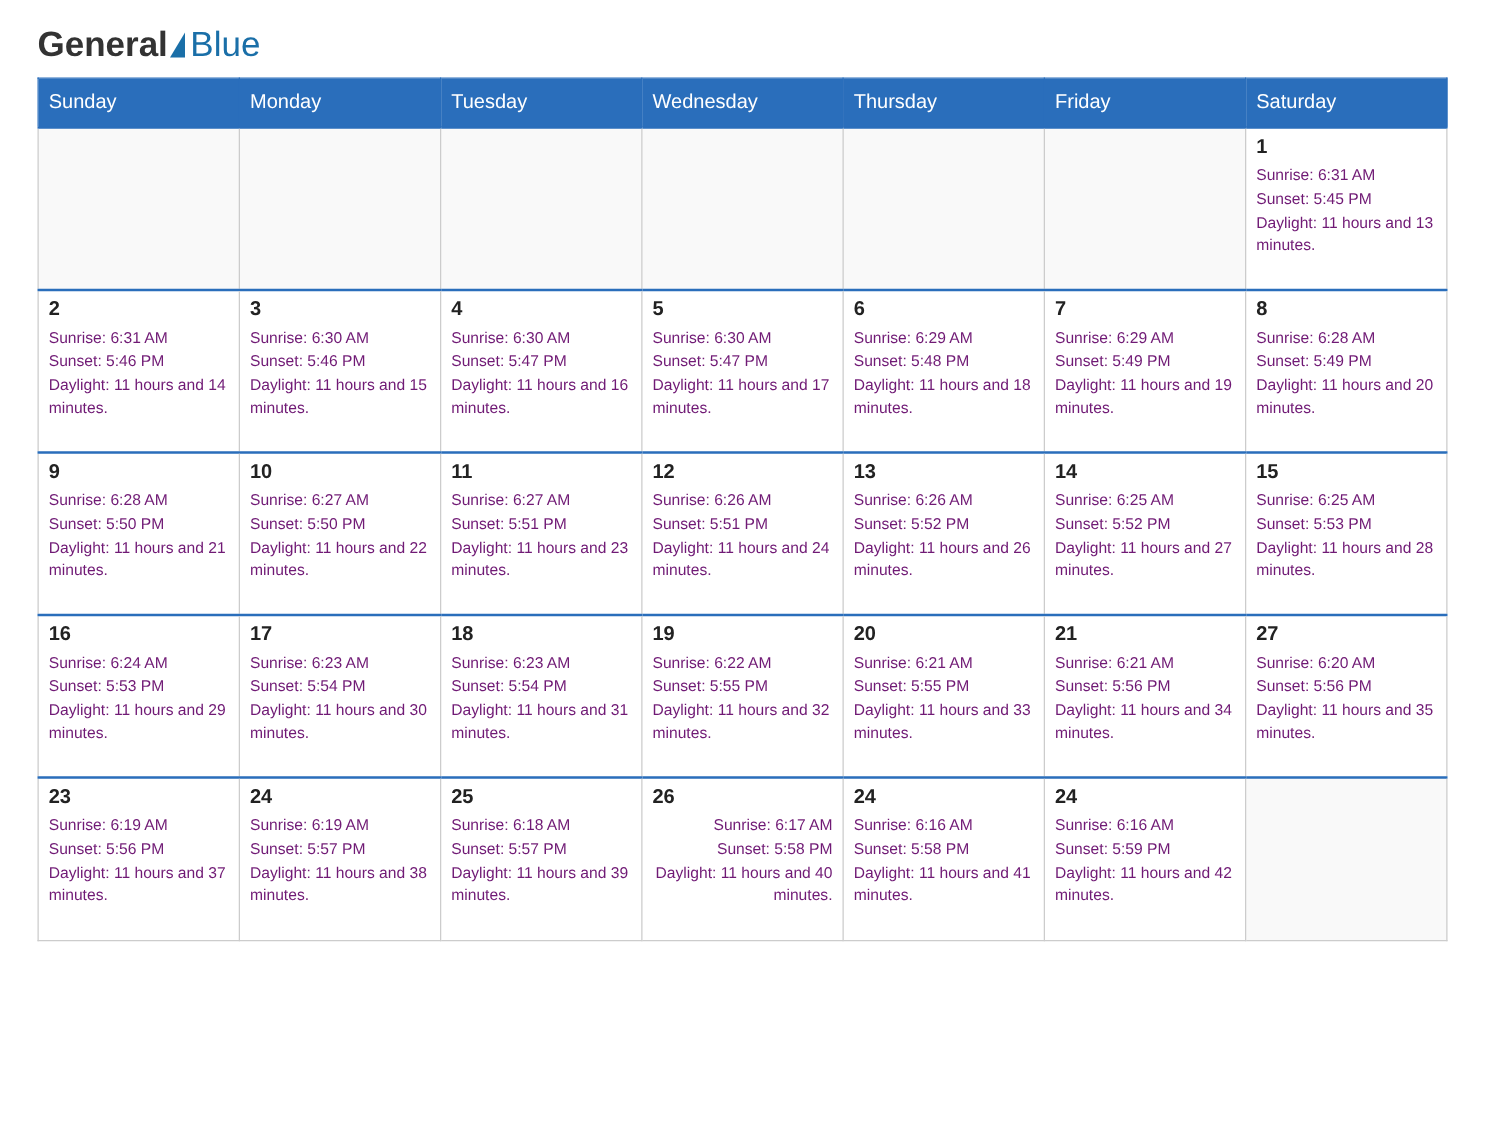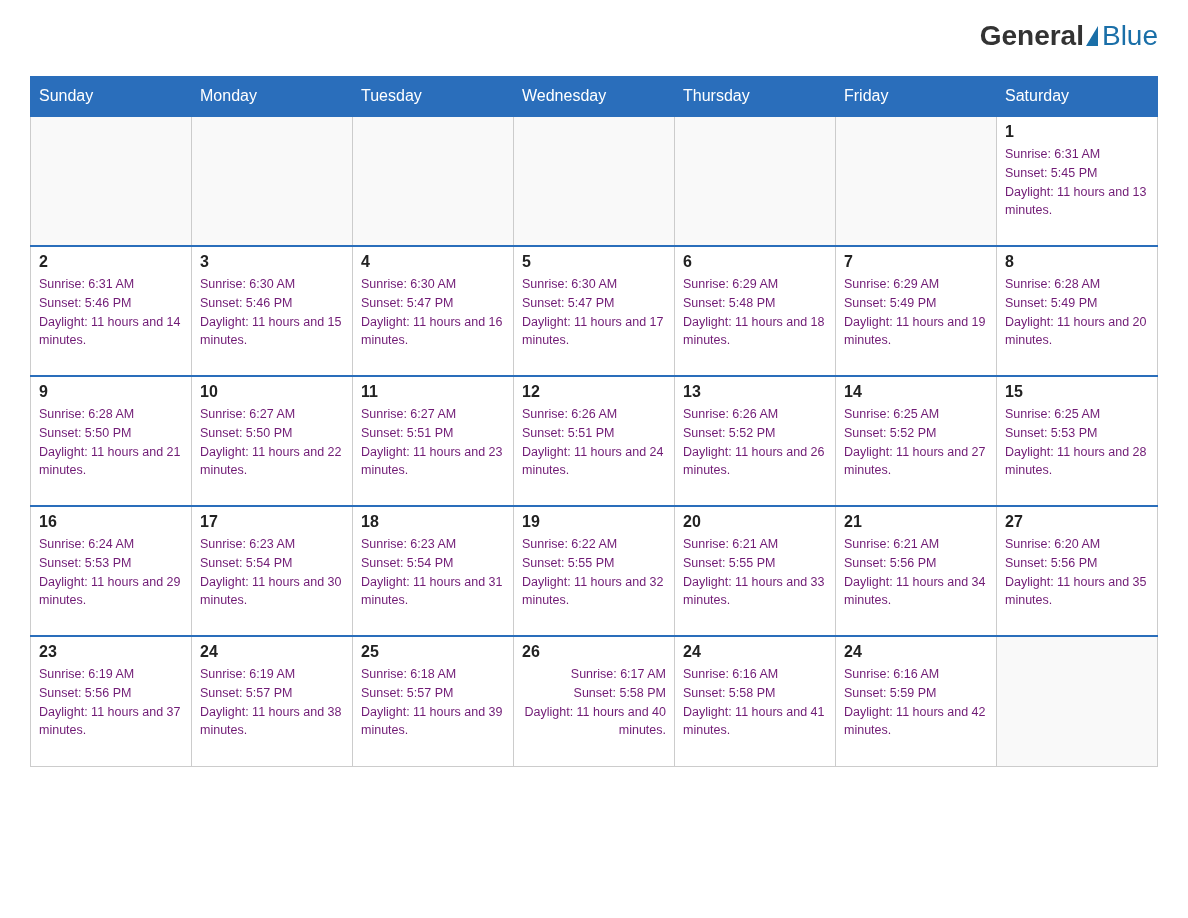--- a/index.html
+++ b/index.html
@@ -5,21 +5,21 @@
     * { box-sizing: border-box; margin: 0; padding: 0; }
     body {
       font-family: Arial, sans-serif;
       background: #fff;
       padding: 20px 30px;
       width: 1188px;
       min-height: 918px;
     }
     .header {
       display: flex;
-      justify-content: flex-end;
+      justify-content: flex-start;
       align-items: flex-start;
       margin-bottom: 10px;
     }
     .logo {
       display: flex;
       flex-direction: column;
       align-items: flex-start;
     }
     .logo-text {
       display: flex;
@@ -55,21 +55,21 @@
       line-height: 1.1;
     }
     .subtitle {
       font-size: 20px;
       color: #444;
       margin-top: 4px;
     }
     .calendar {
       width: 100%;
       border-collapse: collapse;
-      margin-top: 24px;
+      margin-top: 10px;
     }
     .calendar th {
       background-color: #2a6ebb;
       color: #fff;
       padding: 10px 8px;
       font-size: 16px;
       font-weight: normal;
       text-align: left;
       border: 1px solid #2a6ebb;
     }

